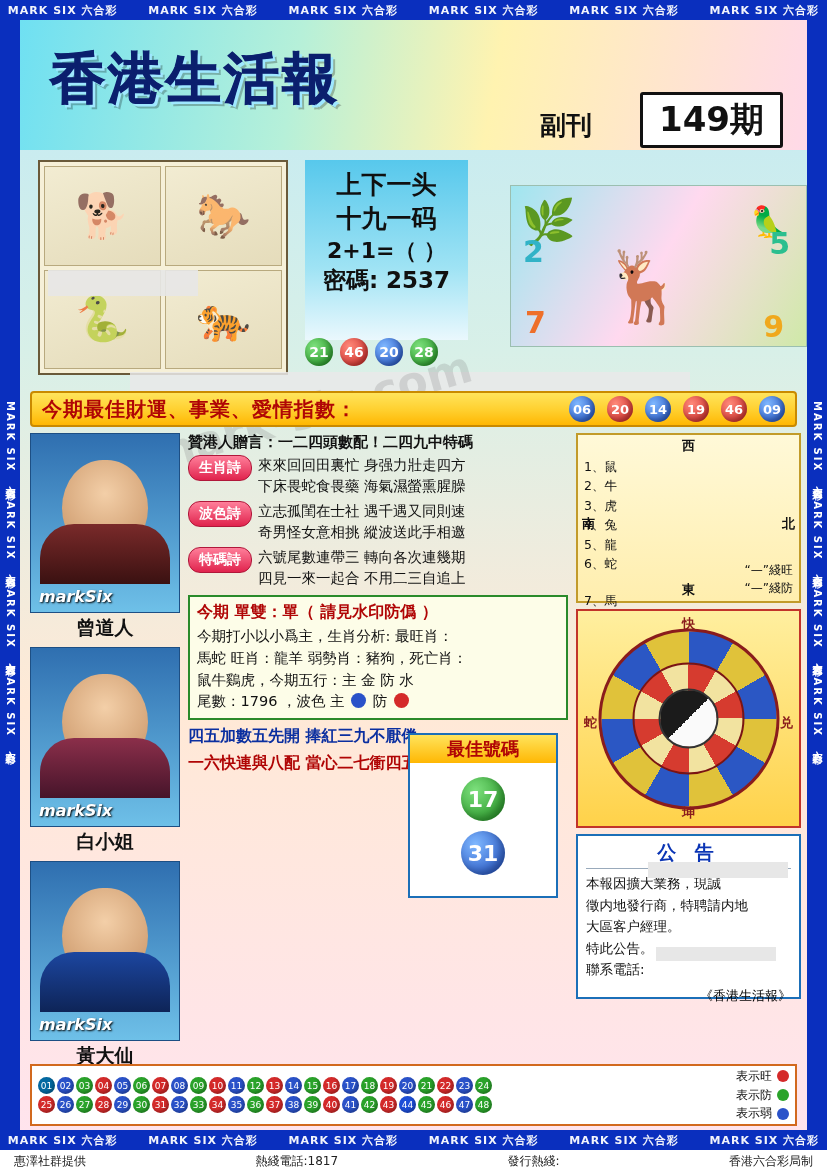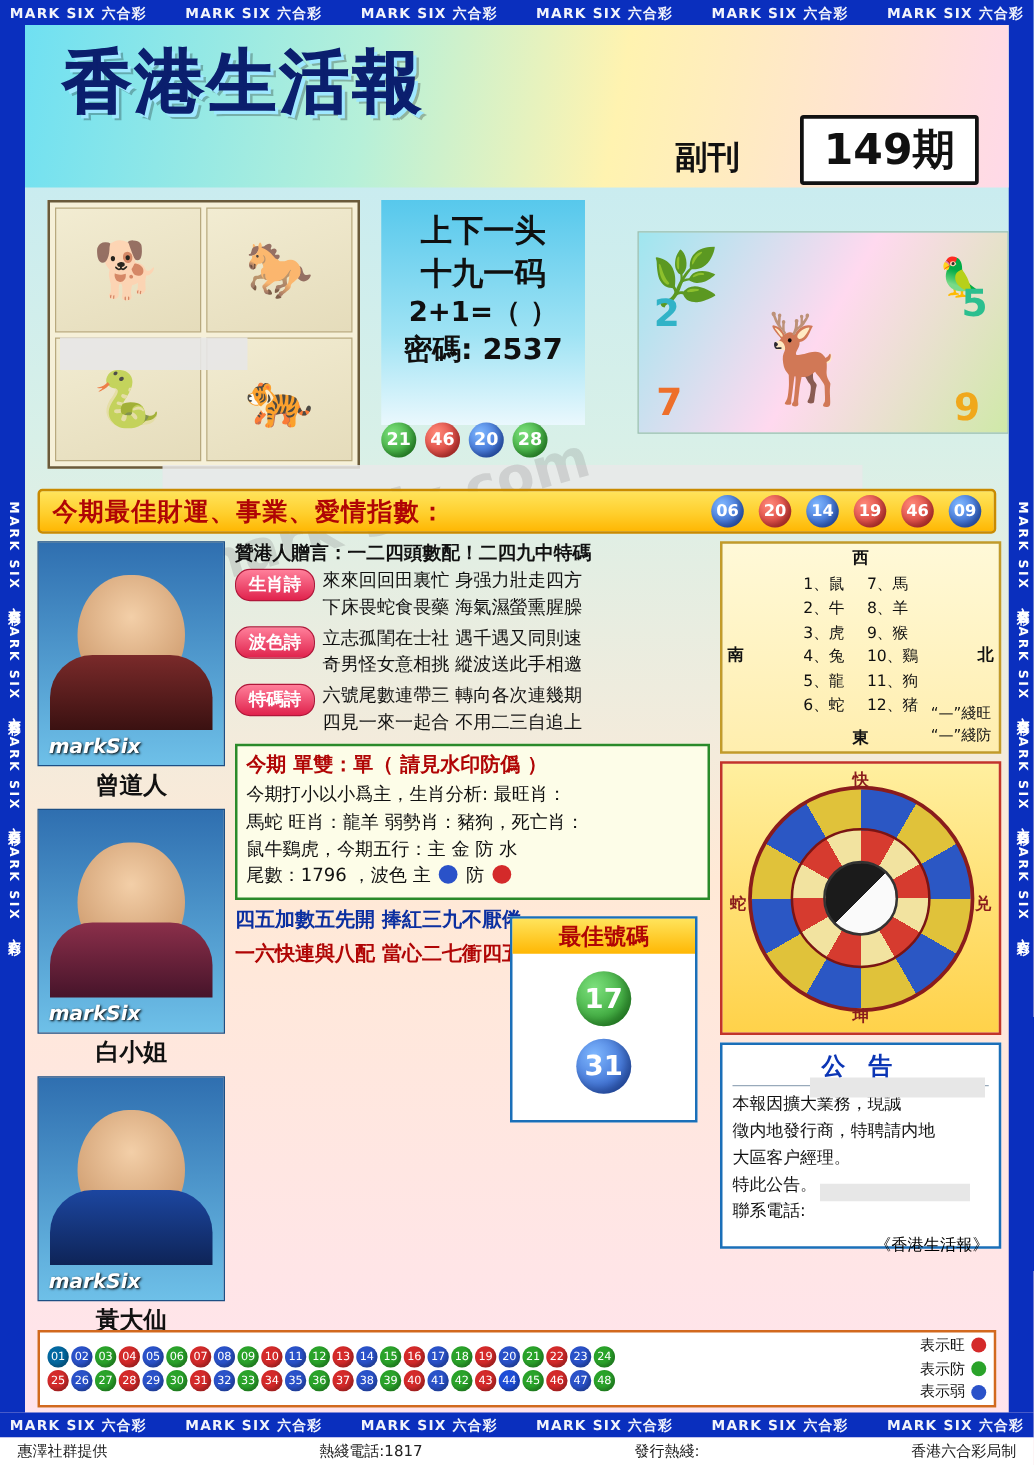--- a/index.html
+++ b/index.html
@@ -47,21 +47,21 @@
   .content{
     position:absolute;left:20px;right:20px;top:20px;bottom:42px;
     overflow:hidden;
   }
   
   .masthead{
     position:relative;height:130px;
     background:linear-gradient(100deg,#6fe0f2 0%,#b6f0d9 35%,#fff3b0 60%,#ffd9e8 100%);
   }
   .logo{
-    position:absolute;left:30px;top:9px;
+    position:absolute;left:30px;top:22px;
     font-size:55px;font-weight:bold;color:#0b1f6e;
     -webkit-text-stroke:1px #0b1f6e;
     letter-spacing:3px;
     text-shadow:3px 3px 0 #9fe8ff, 5px 5px 0 rgba(0,0,0,.25);
     font-family:"DejaVu Sans","Liberation Sans",sans-serif;
   }
   .sub-title{
     position:absolute;left:520px;top:88px;font-size:26px;font-weight:bold;color:#111;
   }
   .issue-box{
@@ -210,21 +210,21 @@
   .col-right{position:absolute;left:556px;top:0;width:225px;}
   .compass{
     border:2px solid #c29b2a;background:linear-gradient(180deg,#fff9d8,#ffeeae);
     padding:4px 6px;height:170px;box-sizing:border-box;position:relative;
   }
   .compass .dir{position:absolute;font-size:13px;font-weight:bold;color:#111;}
   .compass .d-n{left:50%;top:2px;transform:translateX(-50%);}
   .compass .d-s{left:4px;top:48%;}
   .compass .d-e{left:50%;bottom:2px;transform:translateX(-50%);}
   .compass .d-w{right:4px;top:48%;}
-  .compass .cols{display:flex;justify-content:center;gap:18px;padding-top:18px;}
+  .compass .cols{display:flex;justify-content:center;gap:18px;padding-top:18px;flex-direction:column;}
   .compass .cols ul{list-style:none;margin:0;padding:0;}
   .compass .cols li{font-size:12.5px;line-height:1.55;color:#111;}
   .legend{font-size:12px;color:#111;position:absolute;right:6px;bottom:4px;line-height:1.5;text-align:left;}
   .wheel-box{
     margin-top:6px;height:215px;border:2px solid #c2342a;
     background:linear-gradient(180deg,#ffef9f,#ffd24a);
     position:relative;overflow:hidden;
   }
   .wheel{
     position:absolute;left:50%;top:50%;transform:translate(-50%,-50%);

